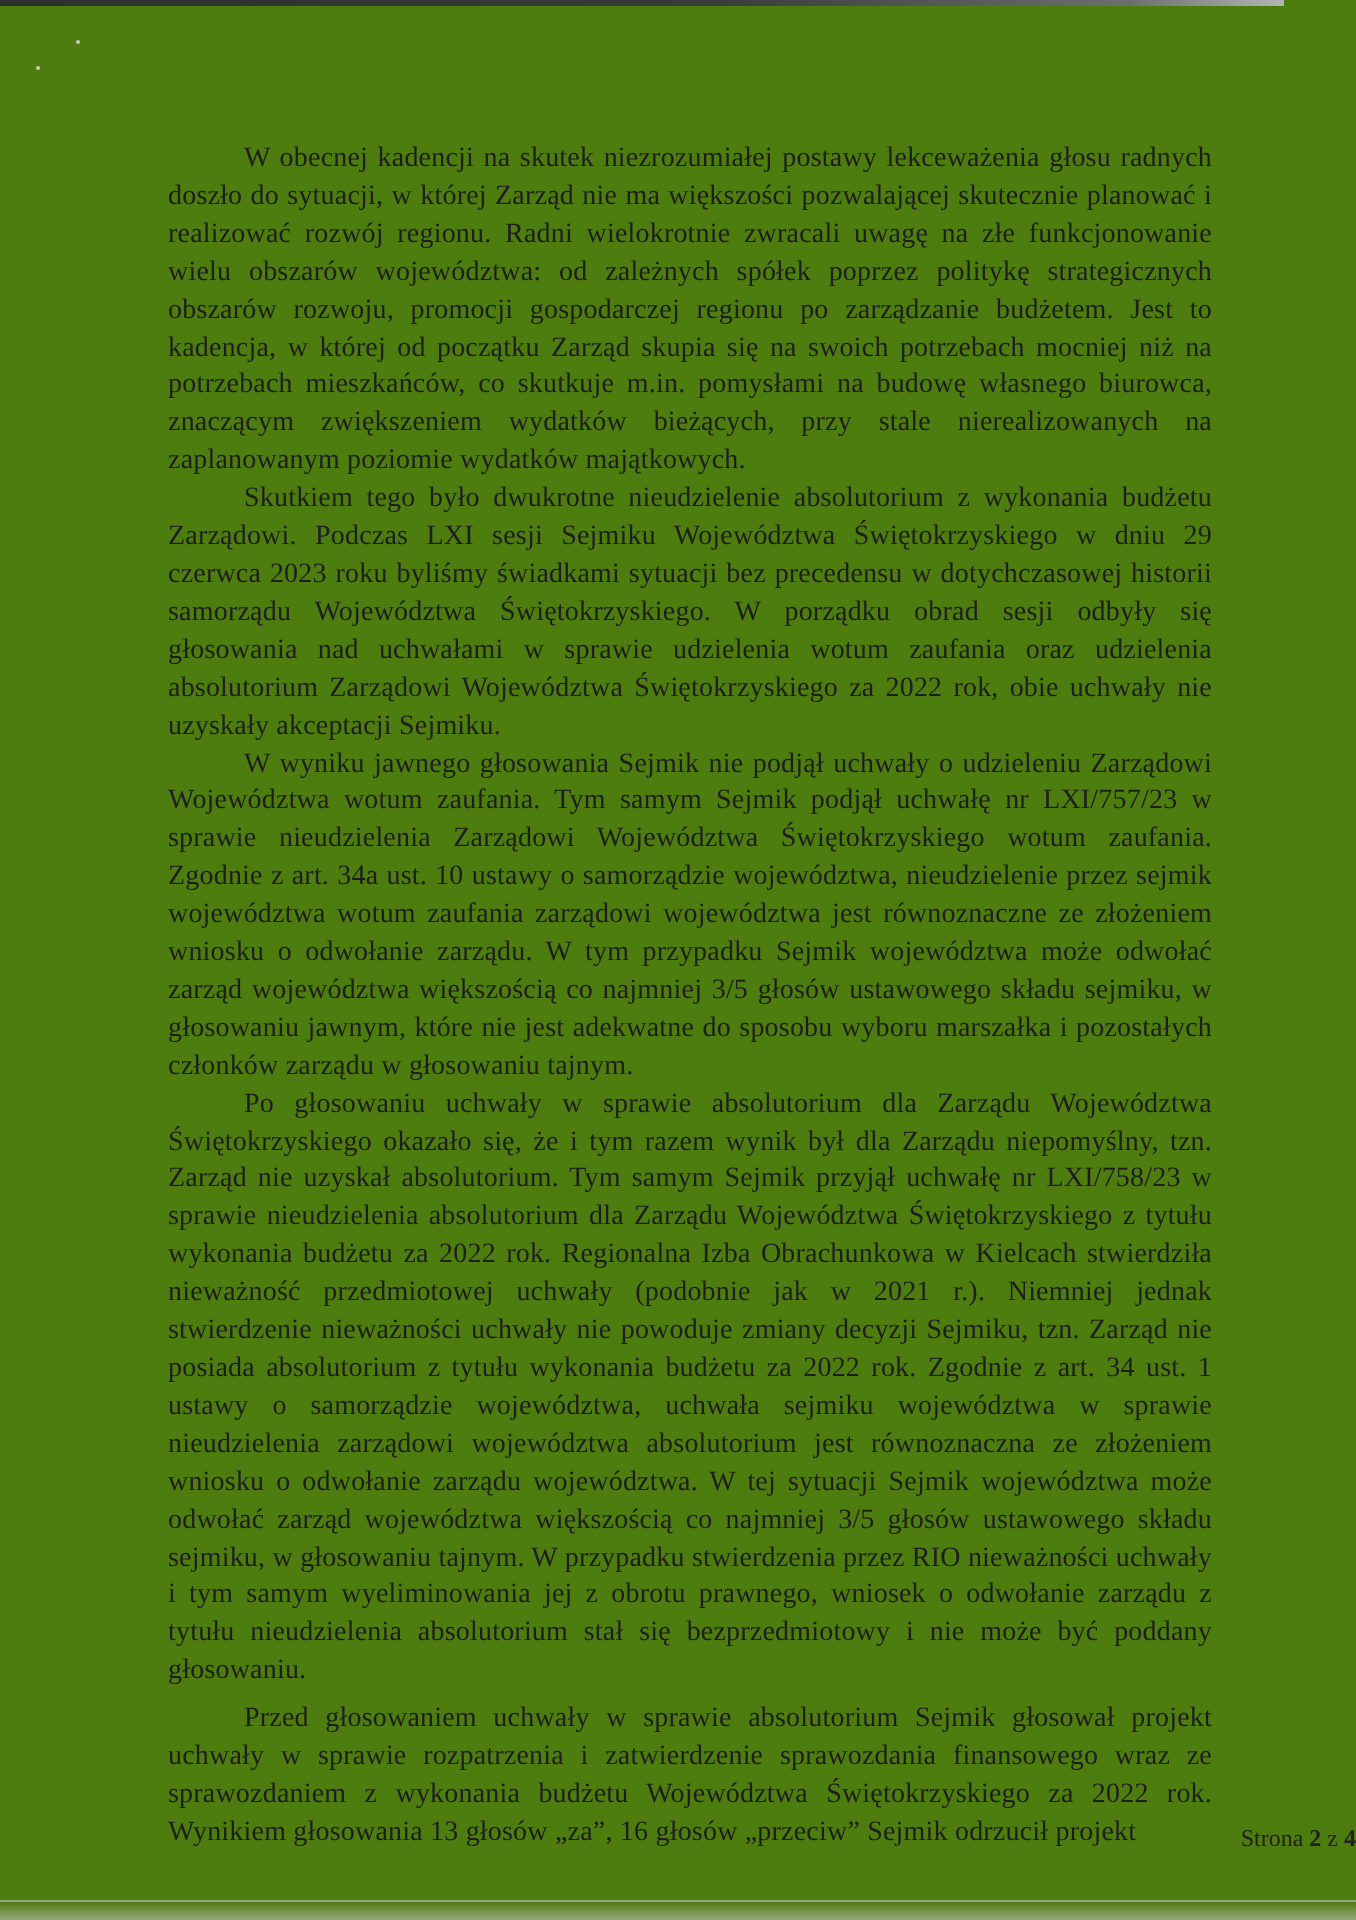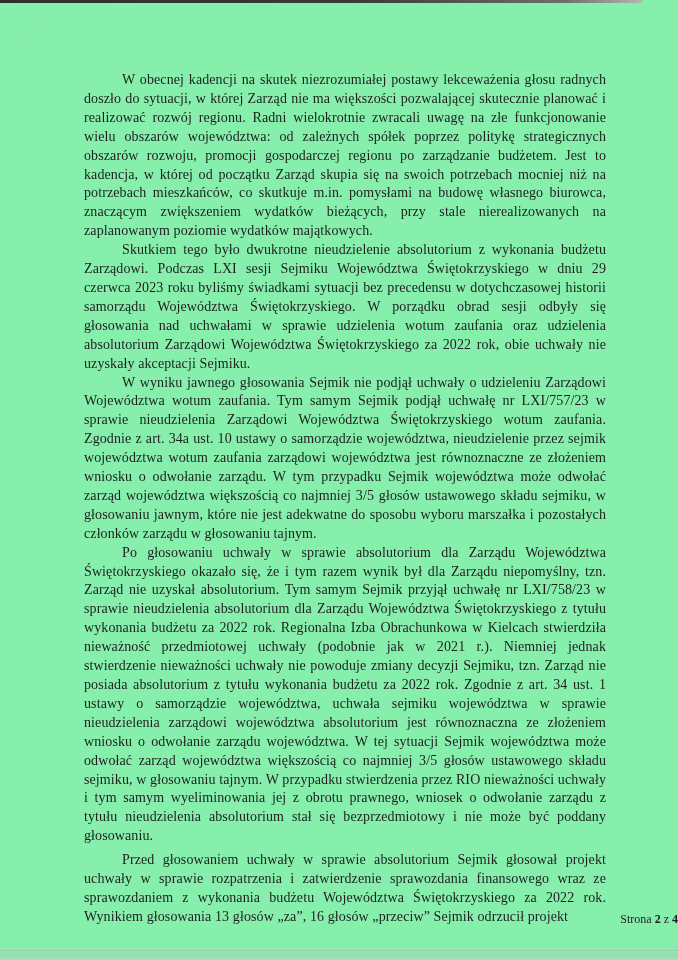--- a/index.html
+++ b/index.html
@@ -4,21 +4,21 @@
 <style>
   html, body {
     margin: 0;
     padding: 0;
     background: #ffffff;
   }
   .page {
     position: relative;
     width: 678px;
     height: 960px;
-    background: #86efac;
+    background: #4d7c0f;
     overflow: hidden;
     font-family: "Liberation Serif", "DejaVu Serif", serif;
     color: #1e1e1e;
   }
   
   .scan-bar-top {
     position: absolute;
     top: 0;
     left: 0;
     width: 642px;

